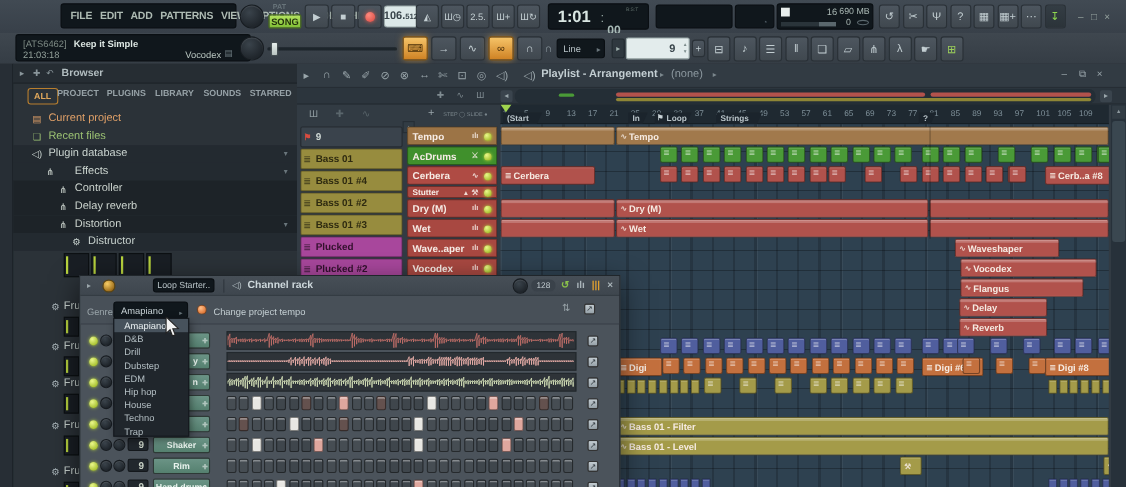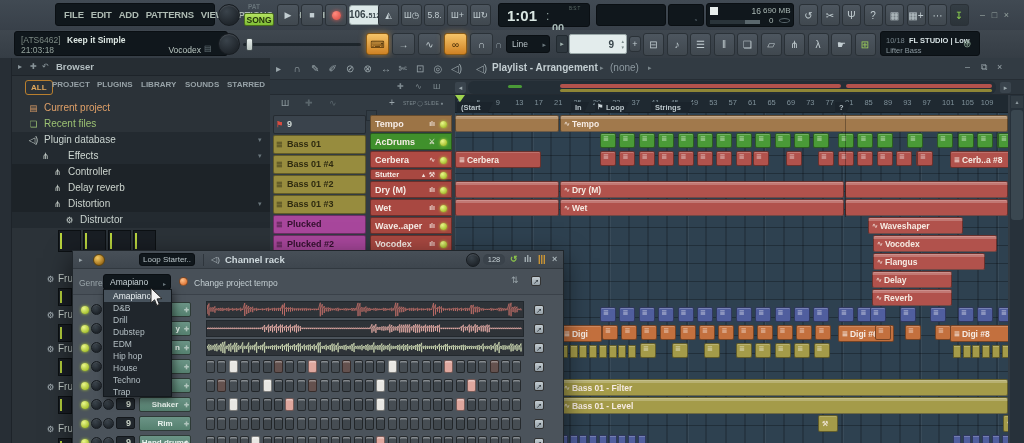--- a/index.html
+++ b/index.html
@@ -83,21 +83,21 @@
       <div class="abs tbtn" style="left: 301px; top: 4px; width: 22px; height: 22px; font-size: 9px;">■</div>
       <div class="abs tbtn" style="left: 325px; top: 4px; width: 22px; height: 22px;">
         <div class="abs" style="left: 6px; top: 6px; width: 9px; height: 9px; border-radius: 50%; background: radial-gradient(circle at 35% 30%, rgb(255, 138, 126), rgb(227, 91, 82) 70%); box-shadow: rgb(227, 91, 82) 0px 0px 4px;"></div>
       </div>
       <div class="abs" style="left: 349px; top: 5px; width: 31px; height: 20px; background: rgb(220, 232, 232); border-radius: 3px; border: 1px solid rgb(154, 168, 168); display: flex; align-items: baseline; justify-content: center; padding-top: 3px; color: rgb(56, 68, 74);">
         <div class="abs" style="position: static; font-size: 10px; font-weight: bold;">106.</div>
         <div class="abs" style="position: static; font-size: 7px; font-weight: bold;">512</div>
       </div>
       <div class="abs tbtn" style="left: 378px; top: 4px; width: 21px; height: 22px; font-size: 8.5px;">◭</div>
       <div class="abs tbtn" style="left: 401px; top: 4px; width: 21px; height: 22px; font-size: 8.5px;">Ш◷</div>
-      <div class="abs tbtn" style="left: 424px; top: 4px; width: 21px; height: 22px; font-size: 8.5px;">5.8.</div>
+      <div class="abs tbtn" style="left: 424px; top: 4px; width: 21px; height: 22px; font-size: 8.5px;">2.5.</div>
       <div class="abs tbtn" style="left: 447px; top: 4px; width: 21px; height: 22px; font-size: 8.5px;">Ш+</div>
       <div class="abs tbtn" style="left: 470px; top: 4px; width: 21px; height: 22px; font-size: 8.5px;">Ш↻</div>
       <div class="abs darkpanel" style="left: 498px; top: 3px; width: 92px; height: 24px;">
         <div class="abs seg" style="left: 8px; top: 3px; font-size: 15px;">1:01</div>
         <div class="abs" style="left: 47px; top: 5px; font-size: 12px; color: rgb(147, 165, 161);">:</div>
         <div class="abs" style="left: 53px; top: 6px; font-size: 11px; color: rgb(169, 187, 183); font-weight: bold; margin-top: 12px;">00</div>
         <div class="abs" style="left: 70px; top: 2px; font-size: 4.5px; color: rgb(92, 107, 103);">B:S:T</div>
       </div>
       <div class="abs darkpanel" style="left: 596px; top: 4px; width: 70px; height: 22px;"></div>
       <div class="abs darkpanel" style="left: 668px; top: 4px; width: 36px; height: 22px;">
@@ -154,26 +154,20 @@
       <div class="abs tbtn" style="left: 643px; top: 3px; width: 21px; height: 23px; font-size: 10px;">⊟</div>
       <div class="abs tbtn" style="left: 666.5px; top: 3px; width: 21px; height: 23px; font-size: 10px;">♪</div>
       <div class="abs tbtn" style="left: 690px; top: 3px; width: 21px; height: 23px; font-size: 10px;">☰</div>
       <div class="abs tbtn" style="left: 713.5px; top: 3px; width: 21px; height: 23px; font-size: 10px;">‖</div>
       <div class="abs tbtn" style="left: 737px; top: 3px; width: 21px; height: 23px; font-size: 10px;">❏</div>
       <div class="abs tbtn" style="left: 760.5px; top: 3px; width: 21px; height: 23px; font-size: 10px;">▱</div>
       <div class="abs tbtn" style="left: 784px; top: 3px; width: 21px; height: 23px; font-size: 10px;">⋔</div>
       <div class="abs tbtn" style="left: 807.5px; top: 3px; width: 21px; height: 23px; font-size: 10px;">λ</div>
       <div class="abs tbtn" style="left: 831px; top: 3px; width: 21px; height: 23px; font-size: 10px;">☛</div>
       <div class="abs tbtn" style="left: 854.5px; top: 3px; width: 21px; height: 23px; font-size: 10px; color: rgb(156, 207, 90);">⊞</div>
-      <div class="abs darkpanel" style="left: 880px; top: 1px; width: 100px; height: 25px;">
-        <div class="abs" style="left: 5px; top: 4px; font-size: 7.5px; color: rgb(119, 132, 139);">10/18</div>
-        <div class="abs" style="left: 28px; top: 4px; font-size: 7.5px; font-weight: bold; color: rgb(215, 226, 228);">FL STUDIO | Low</div>
-        <div class="abs" style="left: 5px; top: 14px; font-size: 7.5px; color: rgb(141, 154, 161);">Lifter Bass</div>
-        <div class="abs" style="left: 82px; top: 6px; font-size: 10px; color: rgb(135, 161, 143);">⊕</div>
-      </div>
     </div>
   <div id="browser">
       <div class="abs" style="left: 0px; top: 0px; width: 12px; height: 385px; background: rgb(39, 46, 53); border-right: 1px solid rgb(29, 35, 41);"></div>
       <div class="abs" style="left: 12px; top: 0px; width: 258px; height: 18px; background: rgb(38, 45, 51); border-bottom: 1px solid rgb(29, 35, 41);">
         <div class="abs" style="left: 6px; top: 4px; font-size: 8px; color: rgb(138, 150, 155);">▸</div>
         <div class="abs" style="left: 18px; top: 4px; font-size: 8px; color: rgb(138, 150, 155);">✚</div>
         <div class="abs" style="left: 30px; top: 4px; font-size: 8px; color: rgb(138, 150, 155);">↶</div>
         <div class="abs" style="left: 44px; top: 3px; font-size: 9.5px; font-weight: bold; color: rgb(180, 191, 194);">Browser</div>
       </div>
       <div class="abs btab on" style="left: 25px; top: 22px;">ALL</div>

